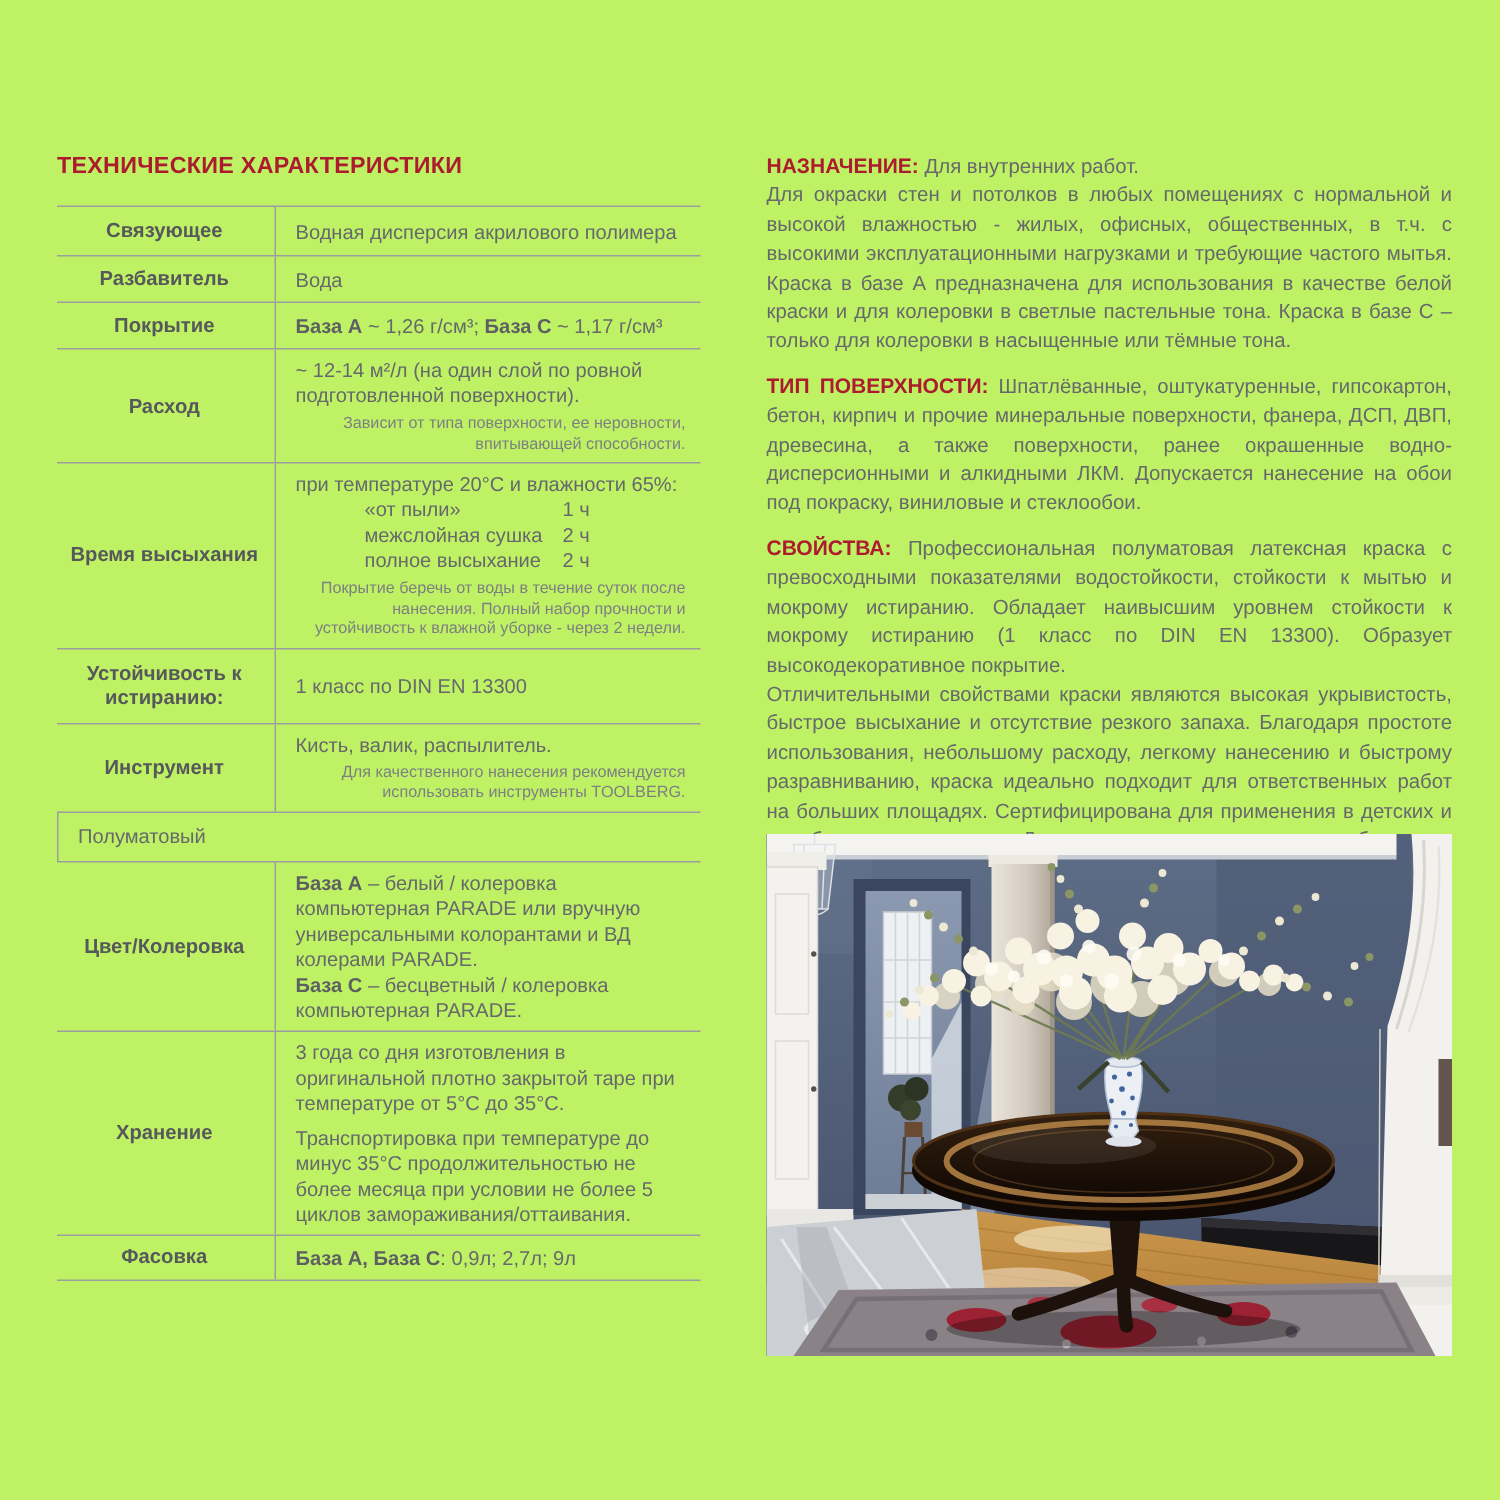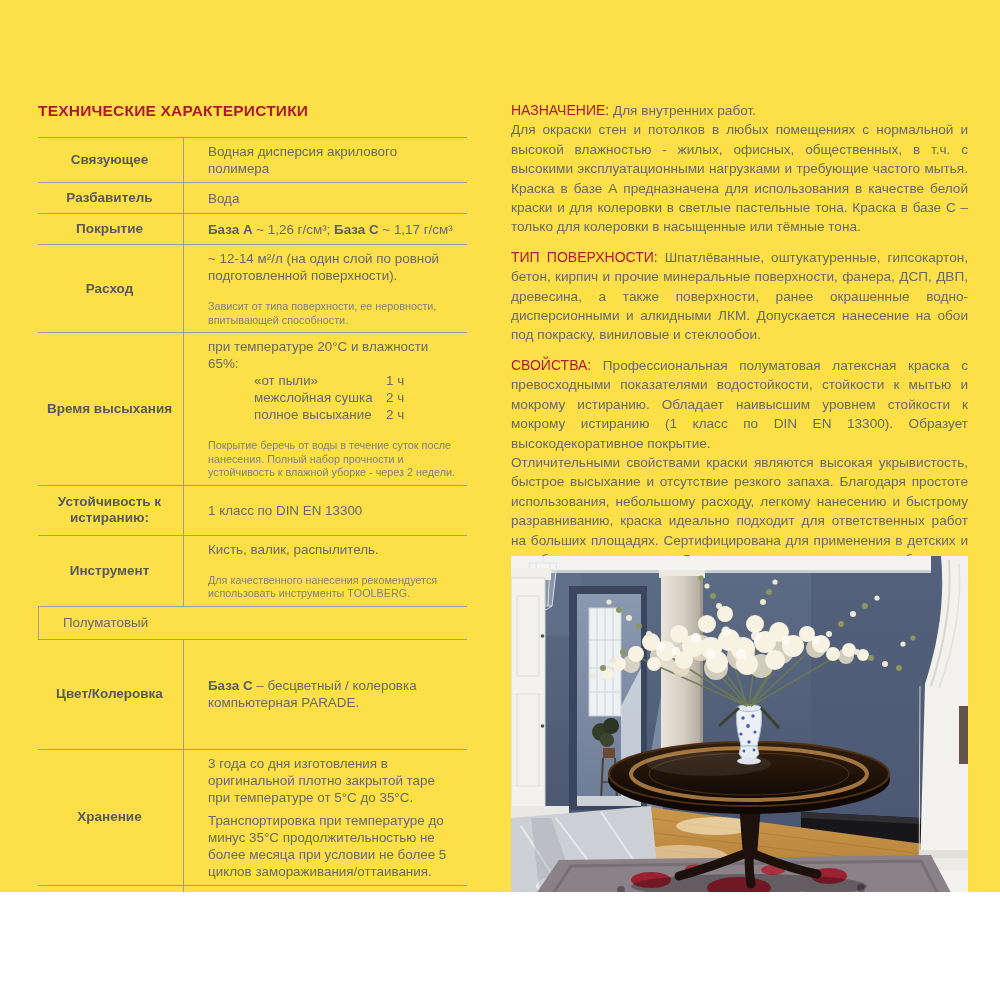--- a/index.html
+++ b/index.html
@@ -5,42 +5,42 @@
   :root{
     --red:#AD1B2E;
     --label:#57585C;
     --text:#67686C;
     --note:#7E7F83;
     --line:#9C9DA0;
   }
   *{margin:0;padding:0;box-sizing:border-box;}
   html,body{background:#ffffff;}
   body{font-family:"Liberation Sans","DejaVu Sans",sans-serif;color:var(--text);}
-  .page{position:relative;width:1000px;height:892px;background:#fde047;overflow:hidden;}
+  .page{position:relative;width:1000px;height:1000px;background:#bef264;overflow:hidden;}
 
   
   .left-col{position:absolute;left:38px;top:101px;width:429px;}
   .spec-title{font-size:15.5px;font-weight:bold;color:var(--red);letter-spacing:.2px;line-height:20px;margin-bottom:16px;}
   .spec-table{border-top:1px solid var(--line);}
   .srow{display:flex;align-items:stretch;border-bottom:1px solid var(--line);}
   .cell-l{width:145px;display:flex;flex-direction:column;justify-content:center;
           padding:4px 8px 4px 6px;font-weight:bold;color:var(--label);font-size:13.5px;line-height:16px;text-align:center;}
   .cell-v{flex:1;border-left:1px solid var(--line);display:flex;flex-direction:column;justify-content:center;
-          padding:5px 10px 5px 24px;font-size:13.4px;line-height:17px;color:var(--text);}
+          padding:5px 10px 5px 13px;font-size:13.4px;line-height:17px;color:var(--text);}
   .vb{font-weight:bold;color:#5E5F63;}
-  .vnote{font-size:10.8px;line-height:13.5px;color:var(--note);margin-top:16px;}
+  .vnote{font-size:10.8px;line-height:13.5px;color:var(--note);margin-top:4px;text-align:right;}
   .mt{margin-top:6px;}
   .dry-item .dry-name{display:inline-block;width:132px;margin-left:46px;}
 
   
   .right-col{position:absolute;left:511px;top:101px;width:457px;}
   .sec{margin-bottom:11px;}
   .sec p{font-size:13.6px;line-height:19.4px;color:var(--text);}
   .just{text-align:justify;}
-  .h{font-weight:normal;color:var(--red);font-size:14px;}
+  .h{font-weight:bold;color:var(--red);font-size:14px;}
 
   
   .photo{position:absolute;left:511px;top:556px;width:457px;height:348px;overflow:hidden;background:#5A6880;}
   .photo svg{display:block;}
 </style>
 </head>
 <body>
 
 <div class="page">
 
@@ -118,20 +118,24 @@
 
       <div class="srow" style="min-height:33px">
         <div class="cell-v">
             <div>Полуматовый</div>
           </div>
       </div>
 
       <div class="srow" style="min-height:110px">
         <div class="cell-l">Цвет/Колеровка</div>
         <div class="cell-v">
+          <div>
+            <span class="vb">База А</span>
+            <span>– белый / колеровка компьютерная PARADE или вручную универсальными колорантами и ВД колерами PARADE.</span>
+          </div>
           <div>
             <span class="vb">База С</span>
             <span>– бесцветный / колеровка компьютерная PARADE.</span>
           </div>
         </div>
       </div>
 
       <div class="srow" style="min-height:132px">
         <div class="cell-l">Хранение</div>
         <div class="cell-v">

